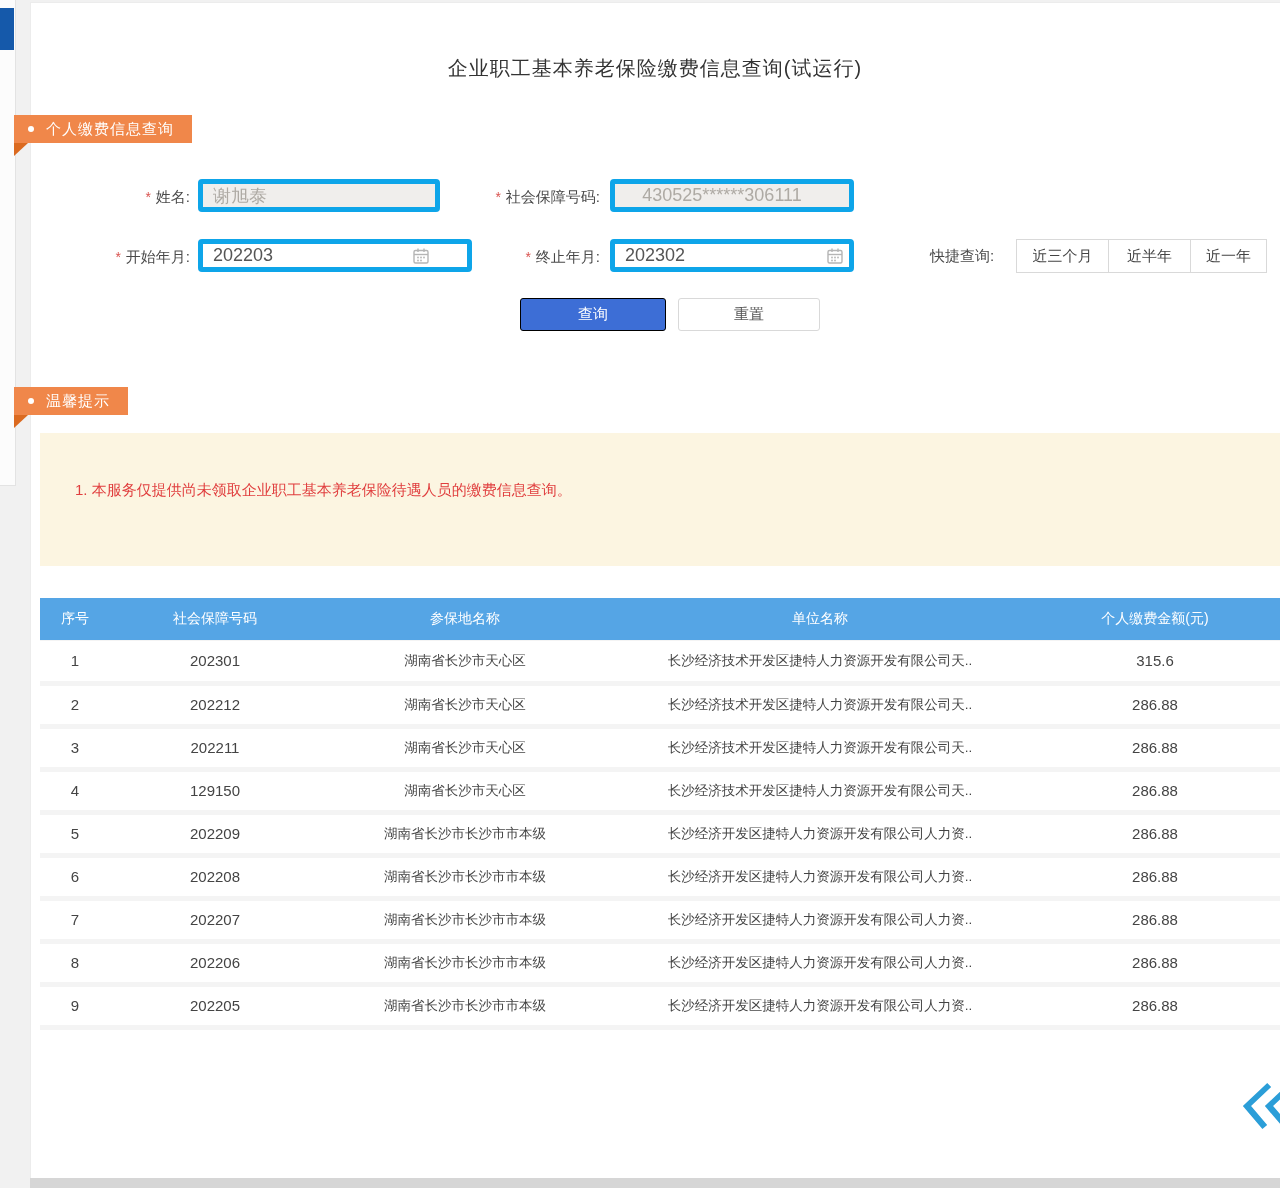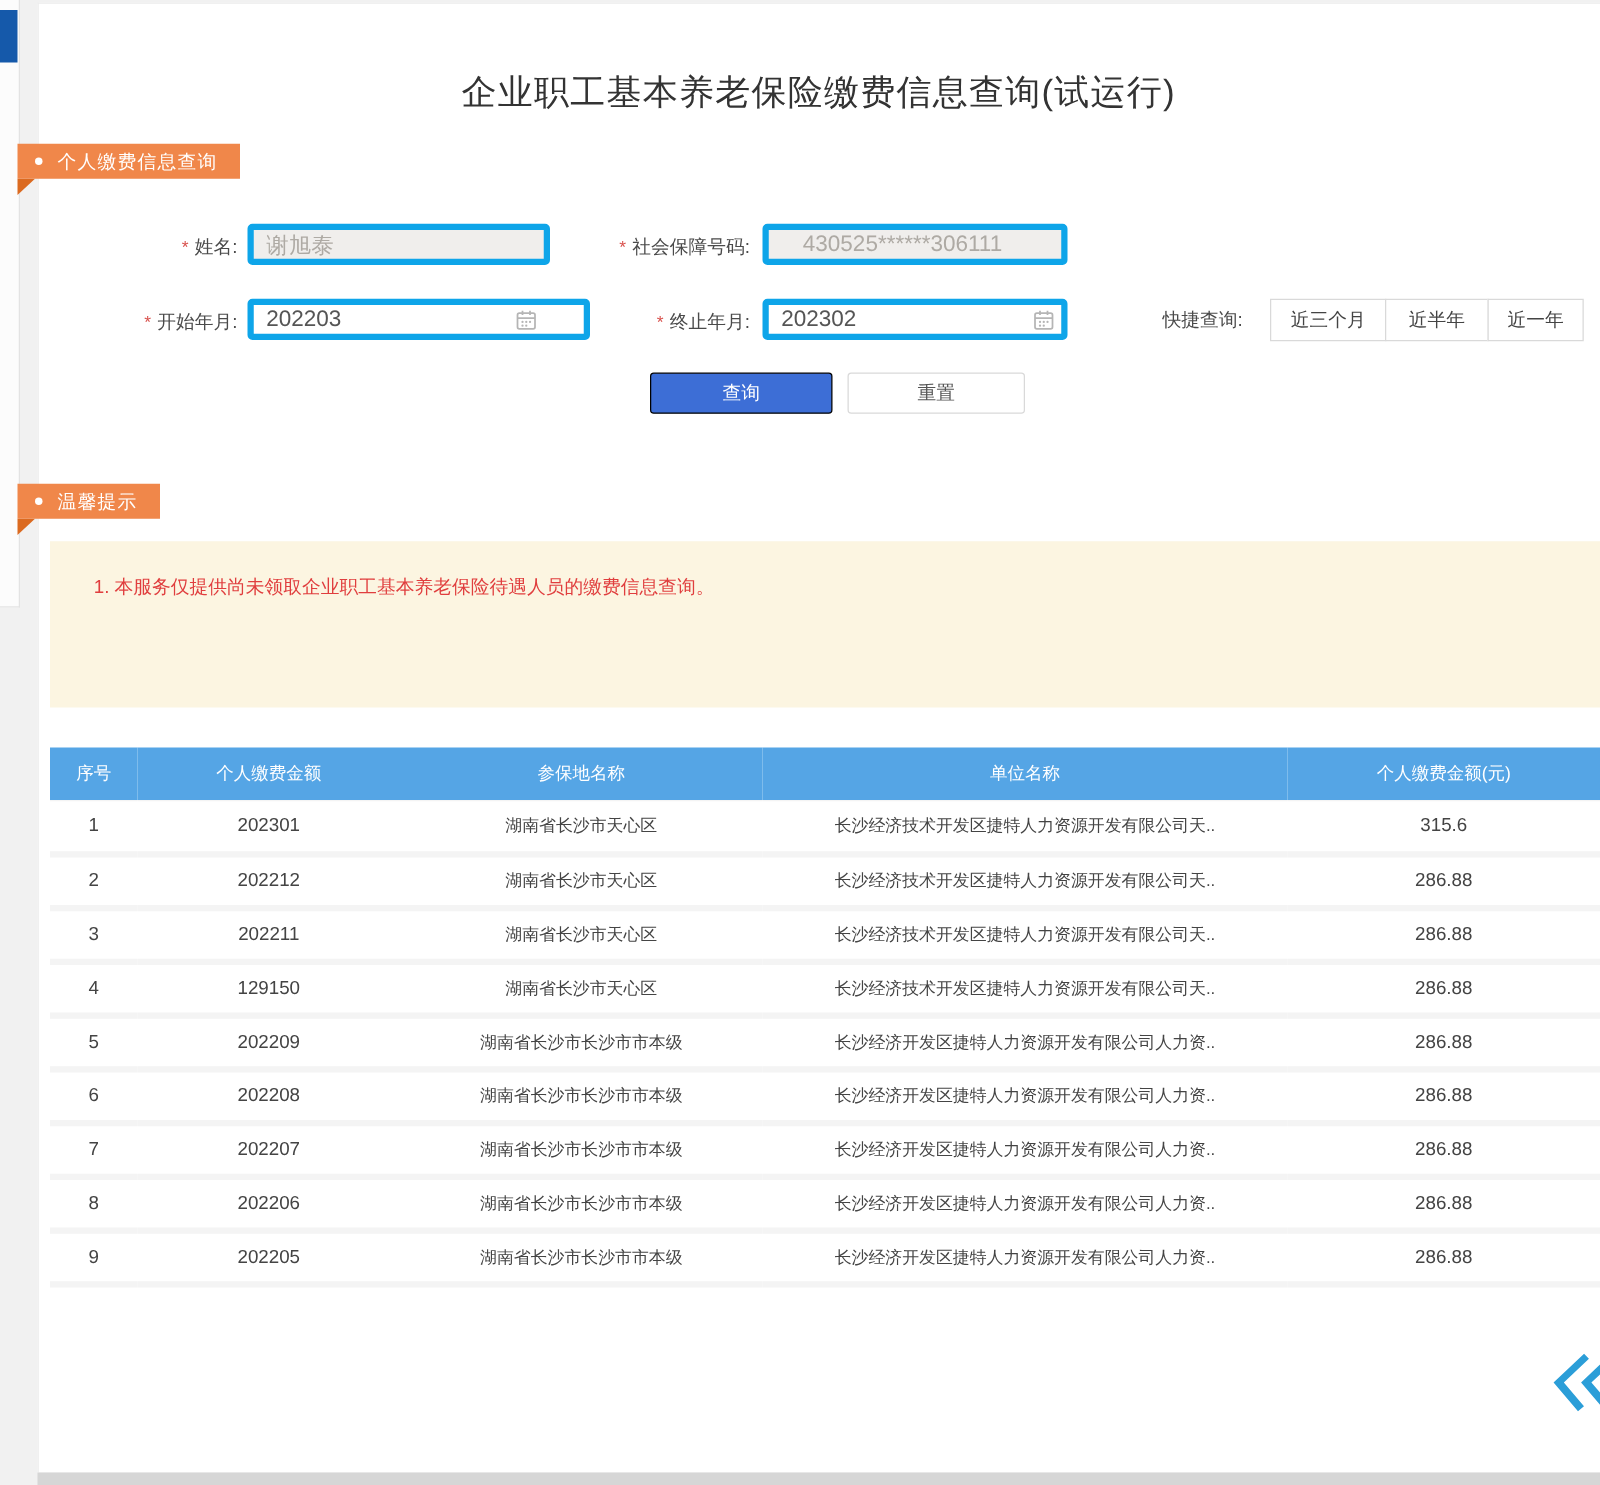--- a/index.html
+++ b/index.html
@@ -7,21 +7,21 @@
     font-family:"Liberation Sans","DejaVu Sans",sans-serif; background:#f1f1f1; }
 
   .main-panel { position:absolute; left:30px; top:2px; width:1250px; height:1176px;
     background:#ffffff; border-left:1px solid #ececec; border-top:1px solid #ececec; }
 
   .side-strip { position:absolute; left:0; top:0; width:16px; height:486px;
     background:#fcfcfc; border-right:1px solid #e3e3e3; border-bottom:1px solid #e3e3e3; }
   .side-blue-tab { position:absolute; left:0; top:8px; width:14px; height:42px; background:#1559aa; }
 
   .page-title { position:absolute; left:30px; top:55px; width:1250px; text-align:center;
-    font-size:28px; color:#333; letter-spacing:1px; }
+    font-size:20px; color:#333; letter-spacing:1px; }
 
   .ribbon { position:absolute; left:14px; height:28px; background:#f0874a; color:#fff;
     display:flex; align-items:center; padding:0 18px 0 14px; font-size:15px; z-index:5;
     letter-spacing:1px; }
   .ribbon .dot { width:6px; height:6px; border-radius:50%; background:#fff; margin-right:12px; }
   .ribbon-fold { position:absolute; left:14px; width:0; height:0; z-index:4;
     border-top:13px solid #db6a20; border-right:14px solid transparent; }
   .ribbon-query { top:115px; } .fold-query { top:143px; }
   .ribbon-tips  { top:387px; } .fold-tips  { top:415px; }
 
@@ -41,21 +41,21 @@
     cursor:pointer; margin-left:-1px; }
   .quick-btn.b0 { width:93px; margin-left:0; } .quick-btn.b1 { width:83px; } .quick-btn.b2 { width:77px; }
 
   .btn { position:absolute; top:298px; height:33px; border-radius:3px; font-size:15px;
     display:flex; align-items:center; justify-content:center; cursor:pointer;
     font-family:"Liberation Sans","DejaVu Sans",sans-serif; }
   .btn-query { left:520px; width:146px; background:#3d6ed6; color:#fff; border:1px solid #000000; }
   .btn-reset { left:678px; width:142px; background:#fff; color:#555; border:1px solid #d9d9d9; }
 
   .notice-box { position:absolute; left:40px; top:433px; width:1240px; height:133px;
-    background:#fcf5e1; padding:24px 30px 0 35px; }
+    background:#fcf5e1; padding:44px 30px 0 35px; }
   .notice-line { color:#e03e3e; font-size:15px; line-height:25px; }
 
   .data-table { position:absolute; left:40px; top:598px; width:1240px;
     border-collapse:collapse; table-layout:fixed; }
   .data-table th { background:#55a5e5; color:#fff; font-weight:normal; font-size:14px;
     height:42px; text-align:center; }
   .data-table td { background:#fff; color:#444; height:43px; text-align:center;
     border-bottom:5px solid #f4f4f4; font-size:15px; }
   .data-table td.col2, .data-table td.col3 { font-size:13.5px; }
   .data-table tr:first-child td { border-top:1px solid #f4f4f4; }
@@ -137,21 +137,21 @@
   <colgroup>
     <col style="width:70px">
       <col style="width:210px">
       <col style="width:290px">
       <col style="width:420px">
       <col style="width:250px">
   </colgroup>
   <thead>
     <tr>
       <th>序号</th>
-      <th>个人缴费金额</th>
+      <th>社会保障号码</th>
       <th>参保地名称</th>
       <th>单位名称</th>
       <th>个人缴费金额(元)</th>
     </tr>
   </thead>
   <tbody>
       <tr>
         <td class="col0">1</td>
         <td class="col1">202301</td>
         <td class="col2">湖南省长沙市天心区</td>

